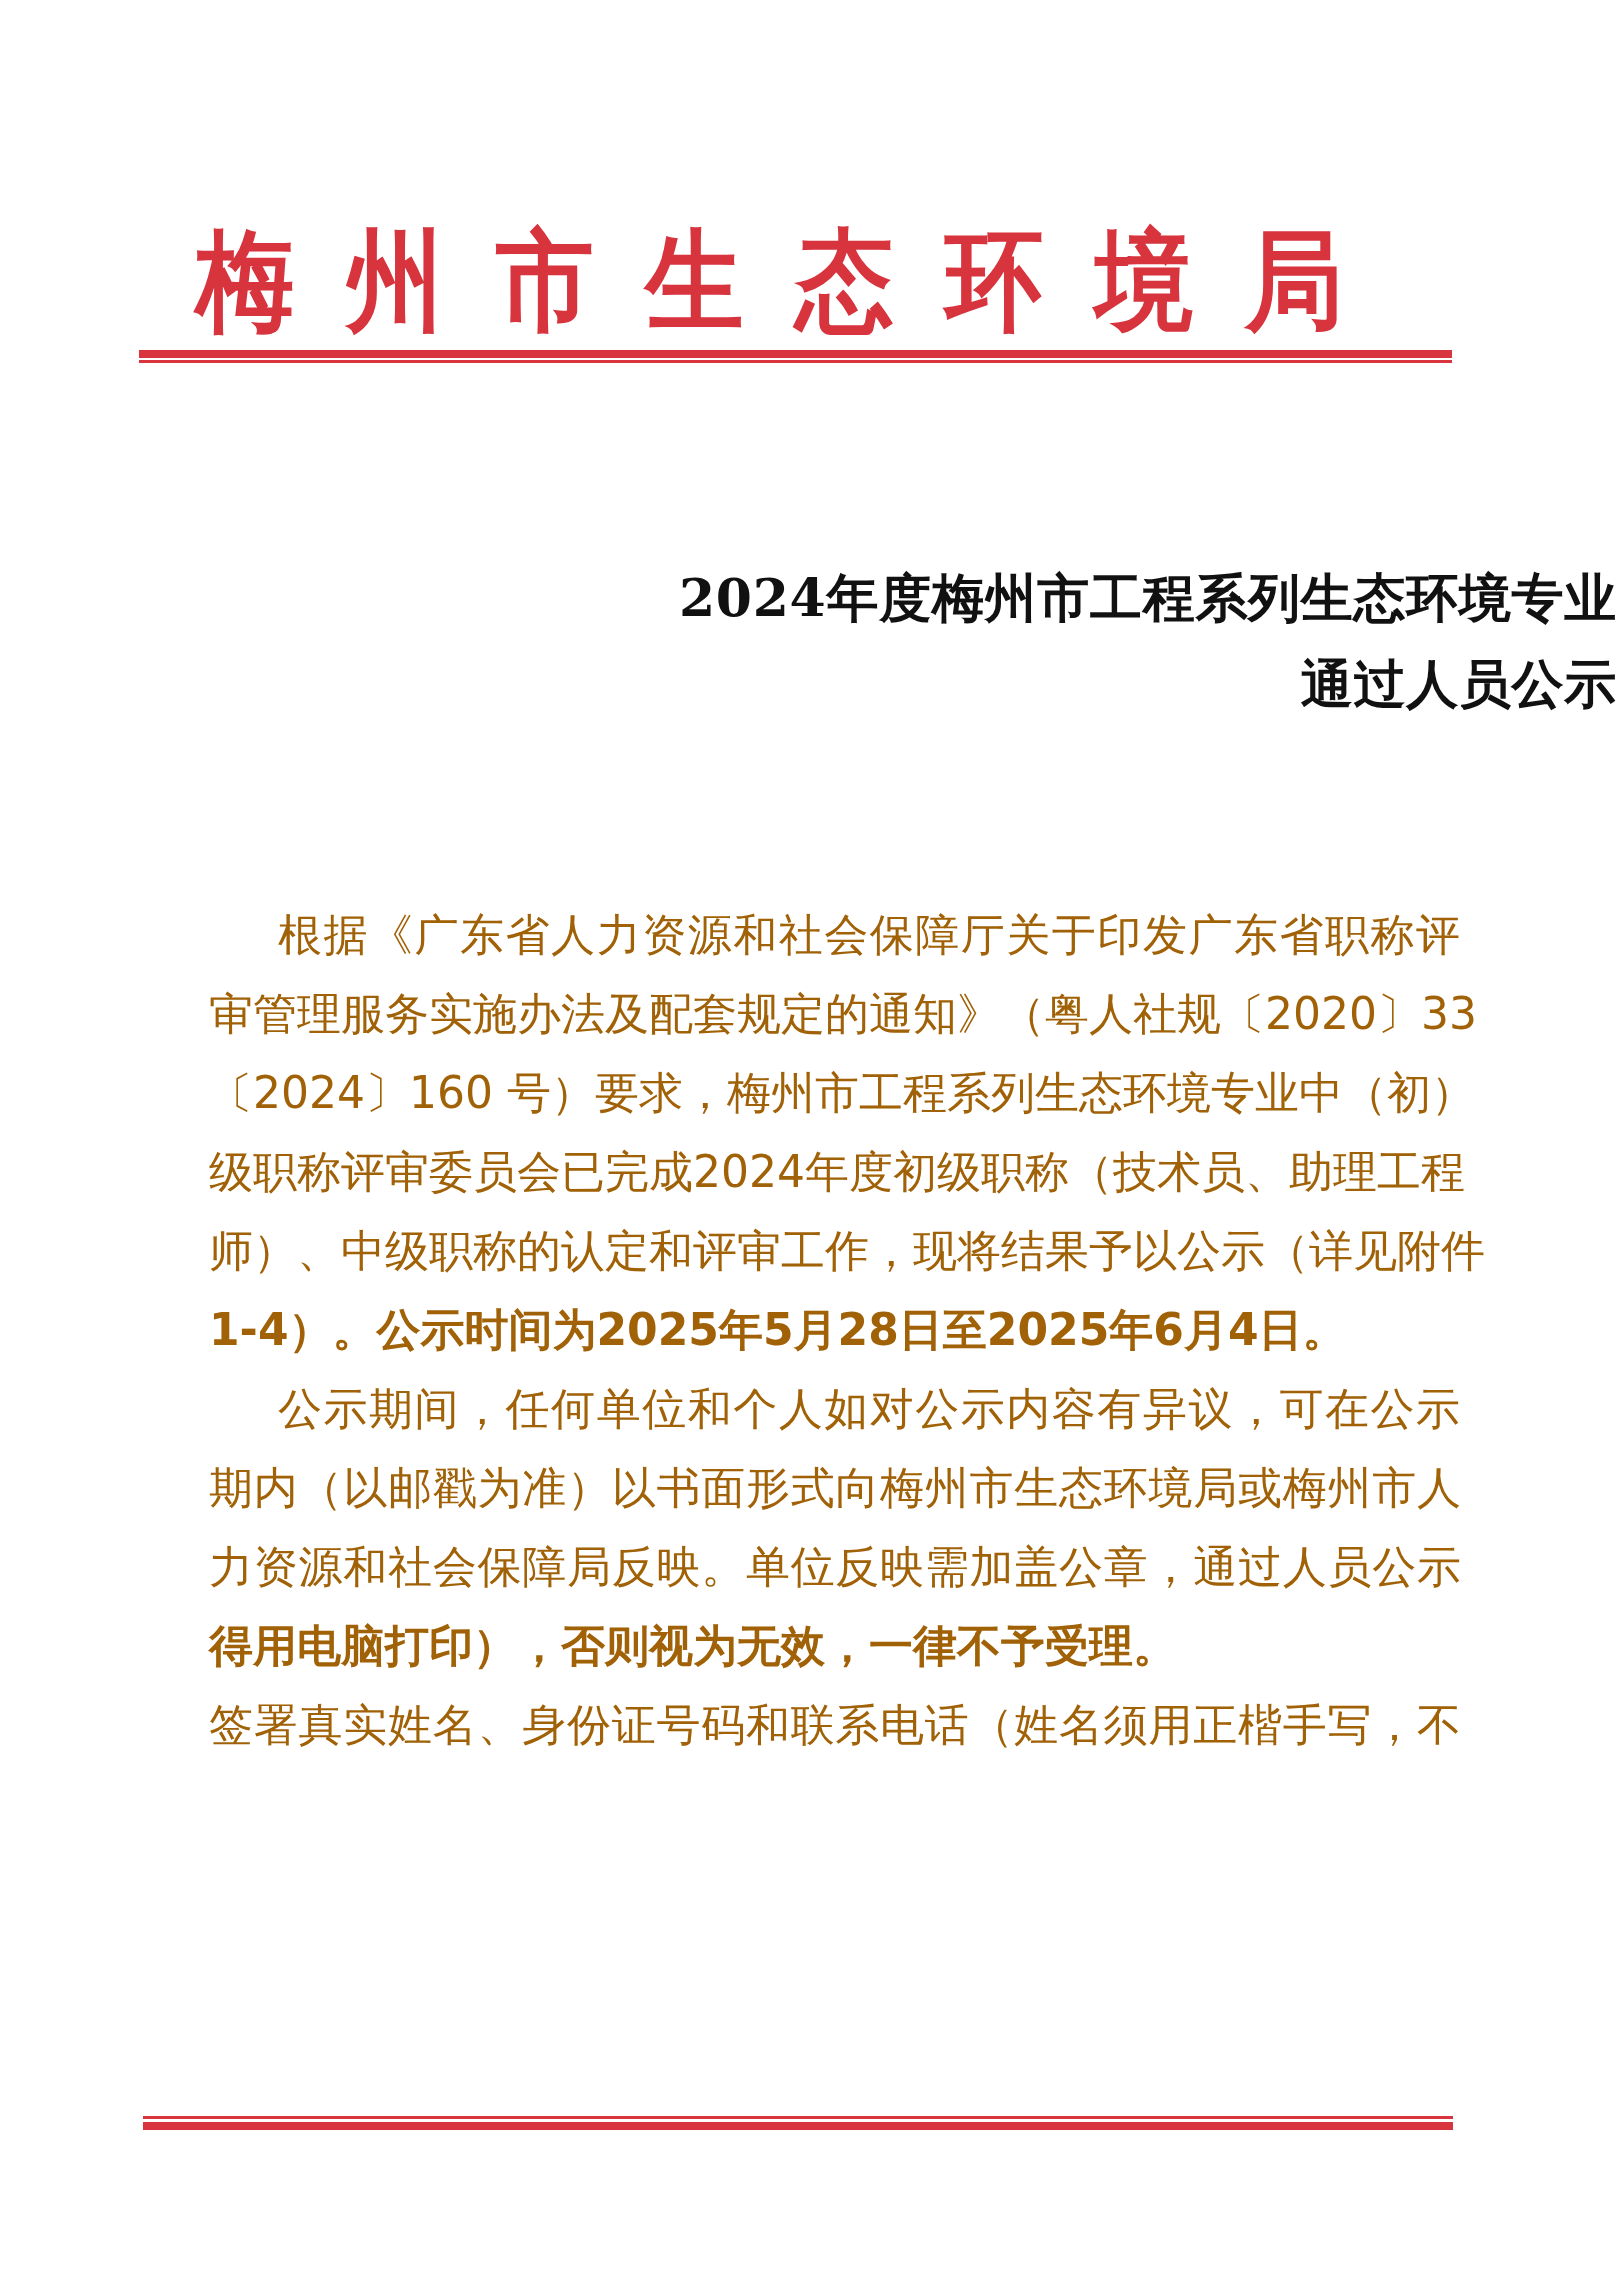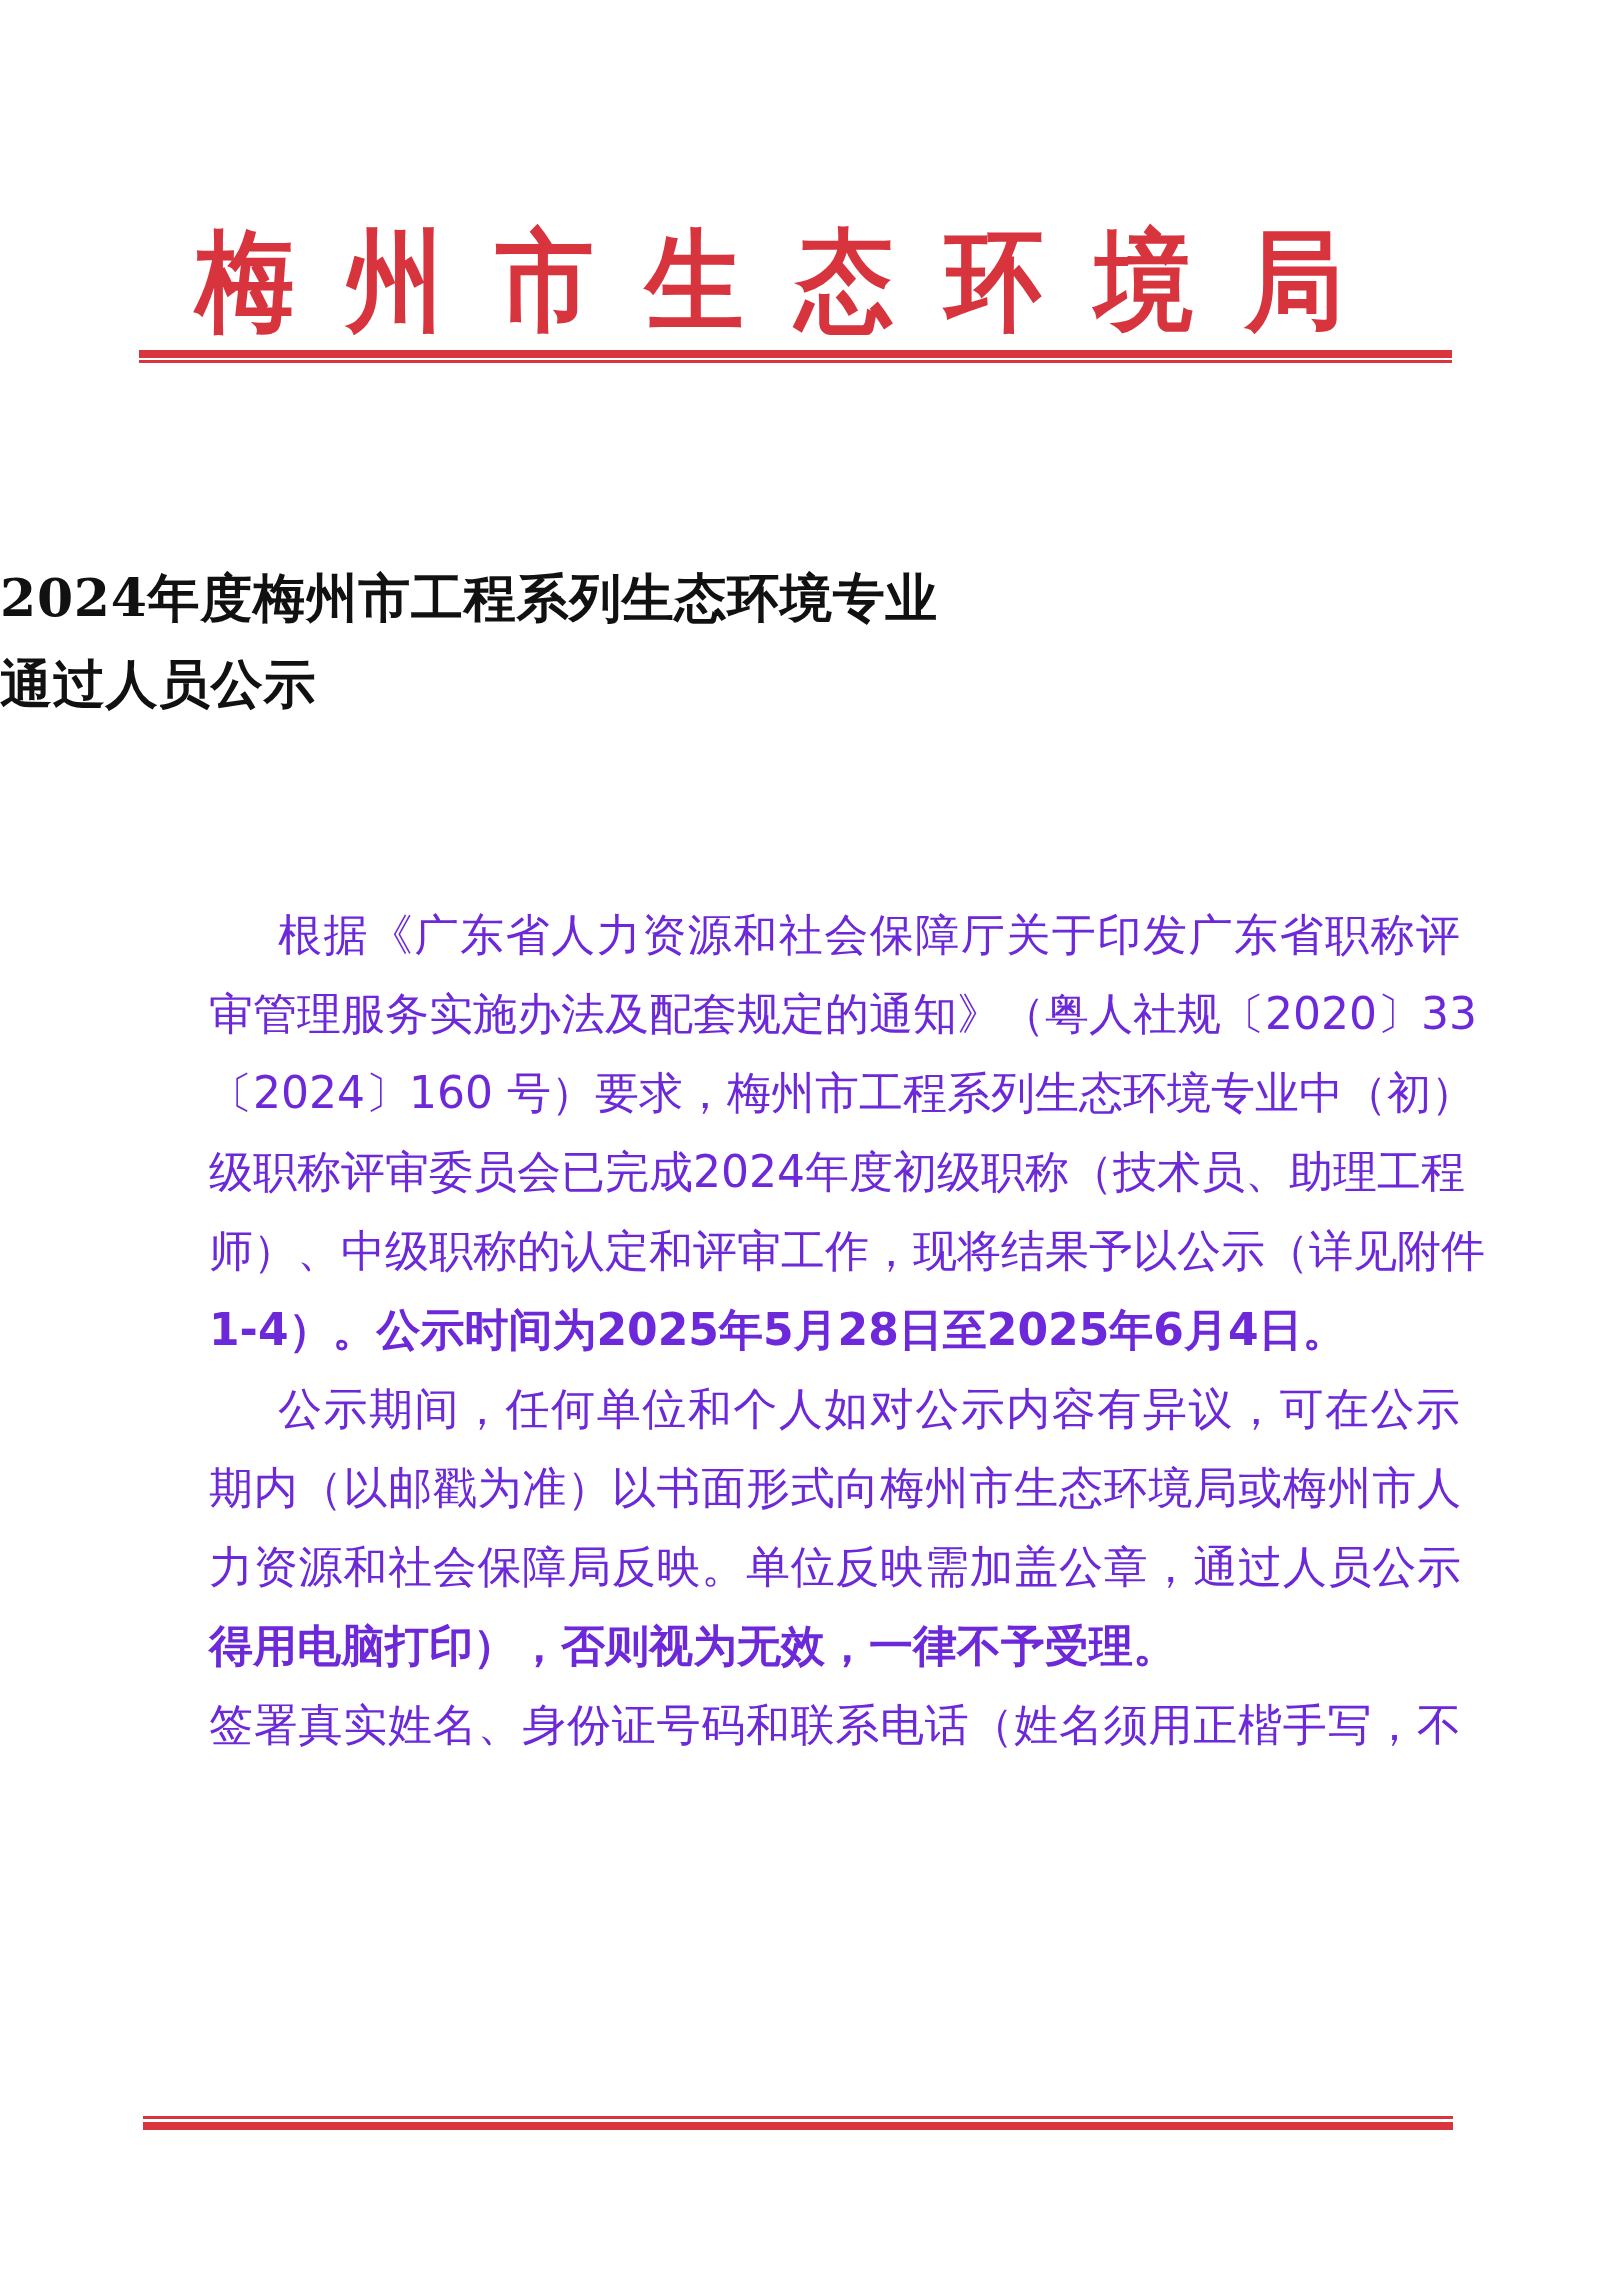--- a/index.html
+++ b/index.html
@@ -43,21 +43,21 @@
     .rule.top-thick { top: 350px; height: 7.8px; }
     .rule.top-thin { top: 360px; height: 3.3px; }
     .rule.bot-thin { left: 143px; width: 1310px; top: 2116px; height: 3.3px; }
     .rule.bot-thick { left: 143px; width: 1310px; top: 2122px; height: 7.8px; }
 
     .title {
       position: absolute;
       left: 0;
       width: 1617px;
       top: 555px;
-      text-align: left;
+      text-align: right;
     }
     .title div {
       font-family: "DejaVu Serif", "Liberation Serif", serif;
       font-weight: bold;
       font-size: 52px;
       line-height: 86px;
       color: #111;
       letter-spacing: 0.7px;
     }
     .body {
@@ -65,21 +65,21 @@
       left: 209px;
       top: 895px;
       width: 1258px;
     }
     .line {
       font-family: "DejaVu Sans", "Liberation Sans", sans-serif;
       font-size: 44px;
       height: 79px;
       line-height: 79px;
       white-space: nowrap;
-      color: #6d28d9;
+      color: #a16207;
       text-align: justify;
       text-align-last: justify;
       width: 1252px;
     }
     .line.indent {
       padding-left: 69px;
       width: 1182px;
     }
     .line.last {
       text-align-last: left;

